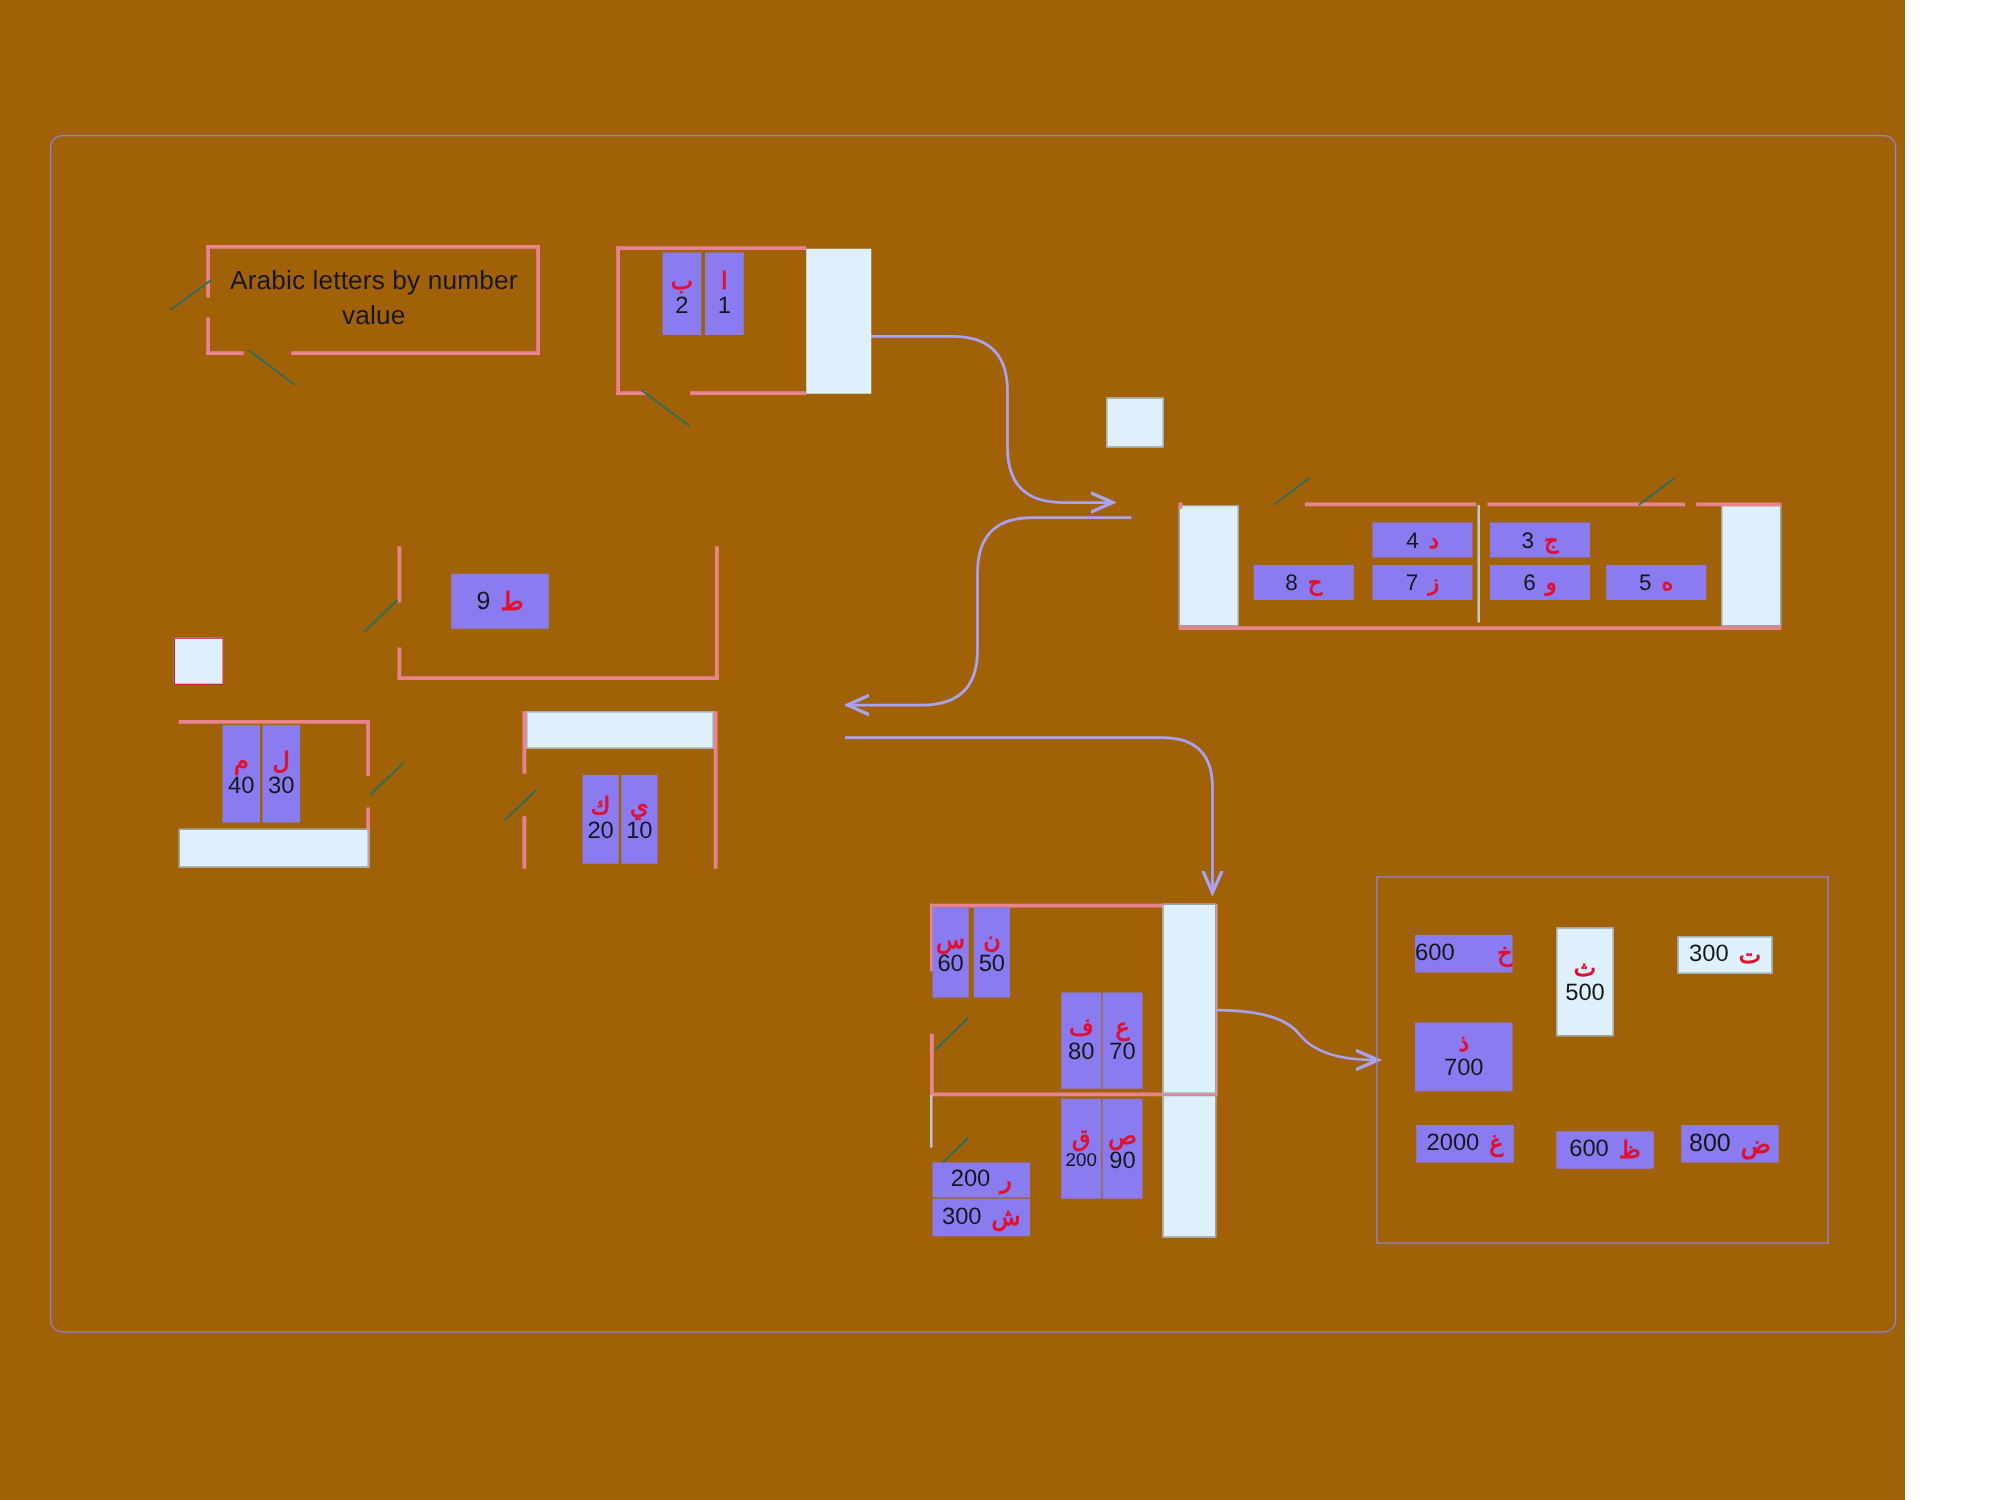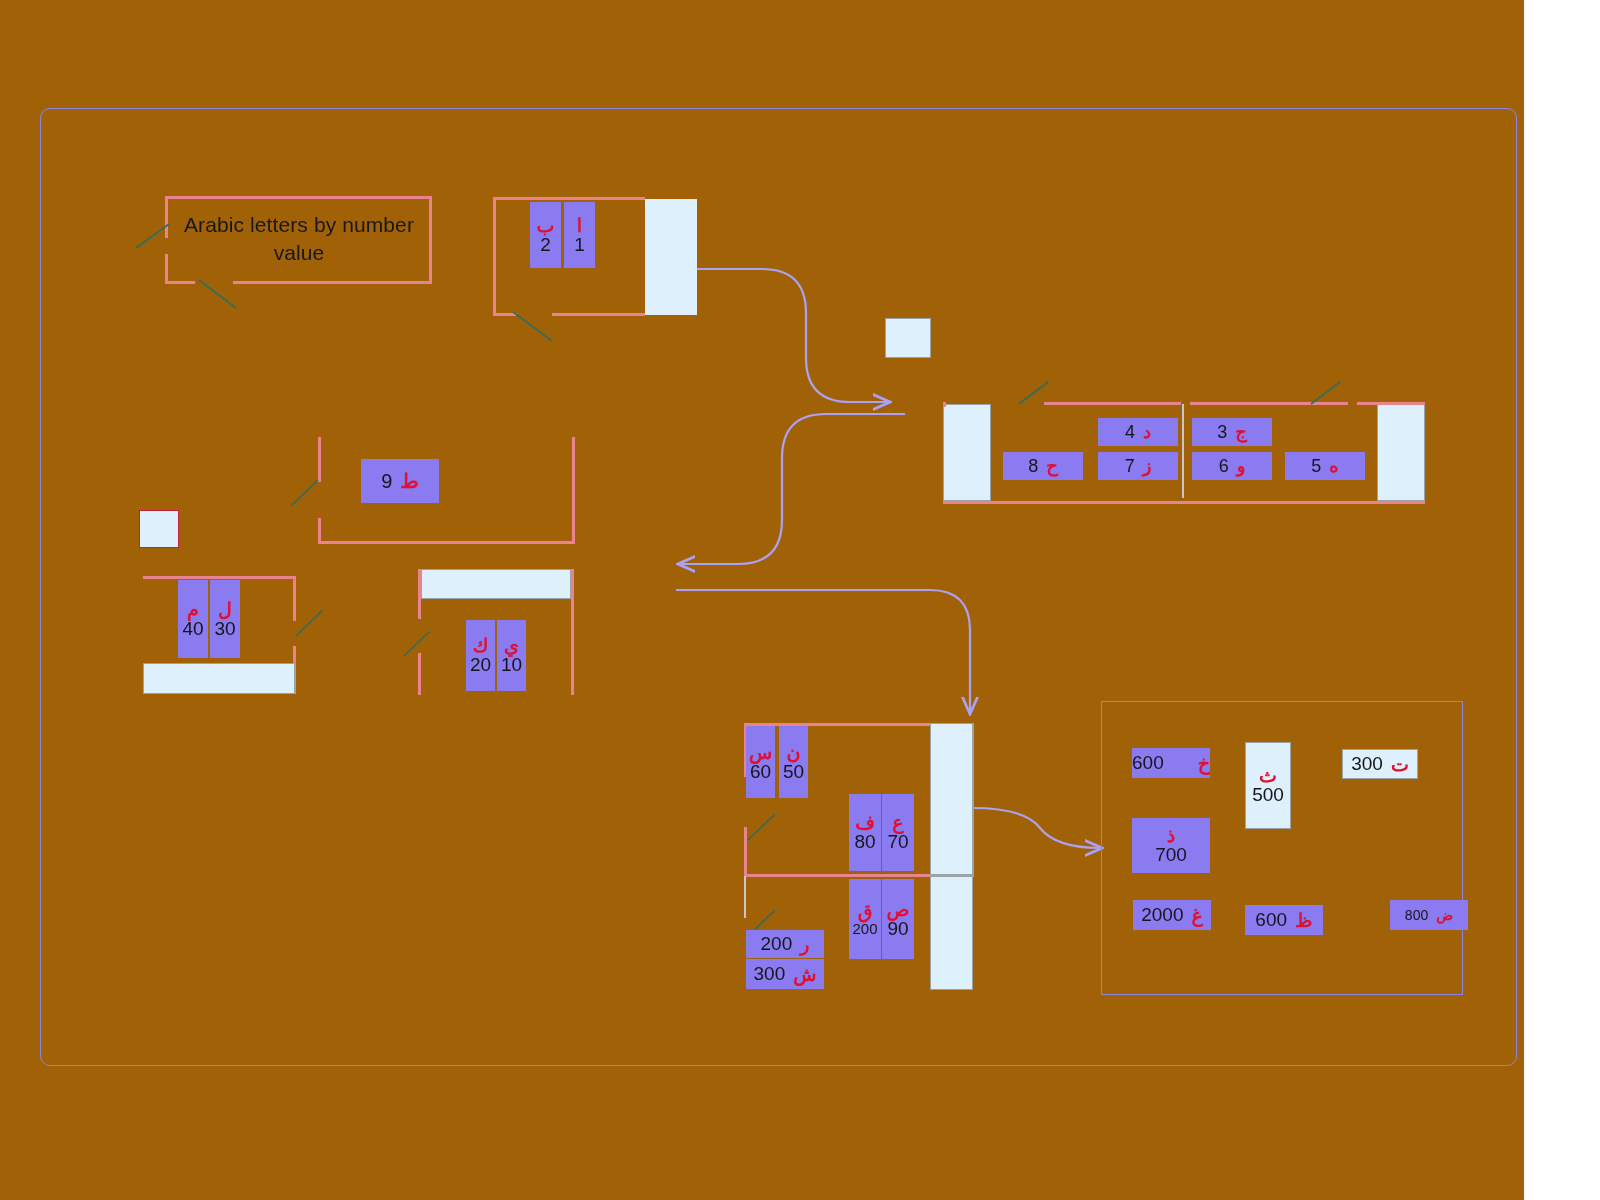--- a/index.html
+++ b/index.html
@@ -343,18 +343,18 @@
   </div>
 
   <div class="abs chip horiz" style="left:1133px; top:900px; width:78px; height:30px; font-size:19px;">
     <span class="num">2000</span>
     <span class="ar">غ</span>
   </div>
   <div class="abs chip horiz" style="left:1245px; top:905px; width:78px; height:30px; font-size:19px;">
     <span class="num">600</span>
     <span class="ar">ظ</span>
   </div>
-  <div class="abs chip horiz" style="left:1345px; top:900px; width:78px; height:30px; font-size:14px;margin-left:45px;">
+  <div class="abs chip horiz" style="left:1345px; top:900px; width:78px; height:30px; font-size:20px;">
     <span class="num">800</span>
     <span class="ar">ض</span>
   </div>
 
 </div>
 
 </body></html>

